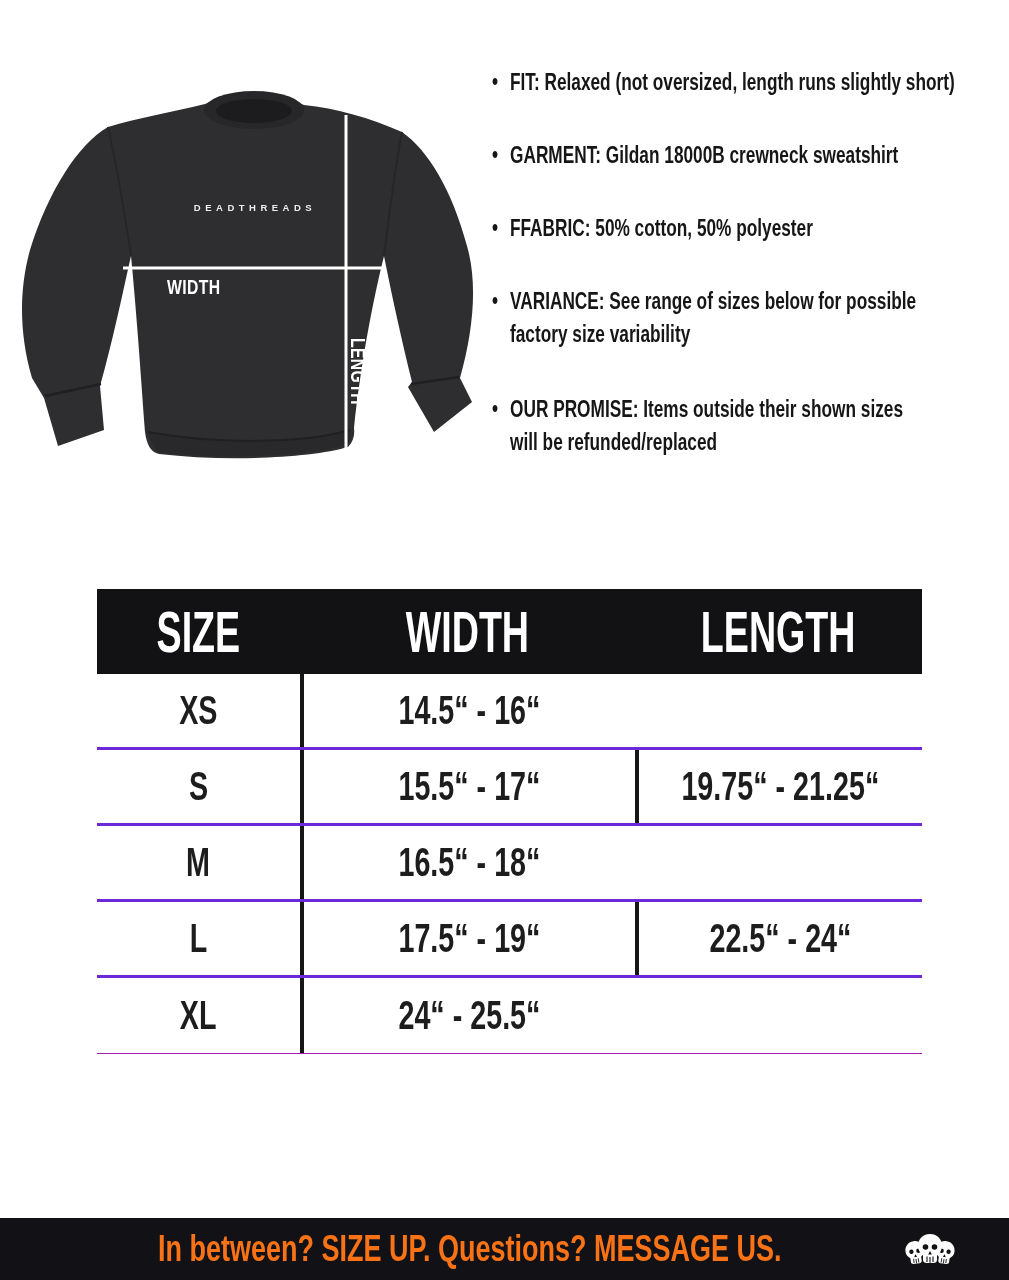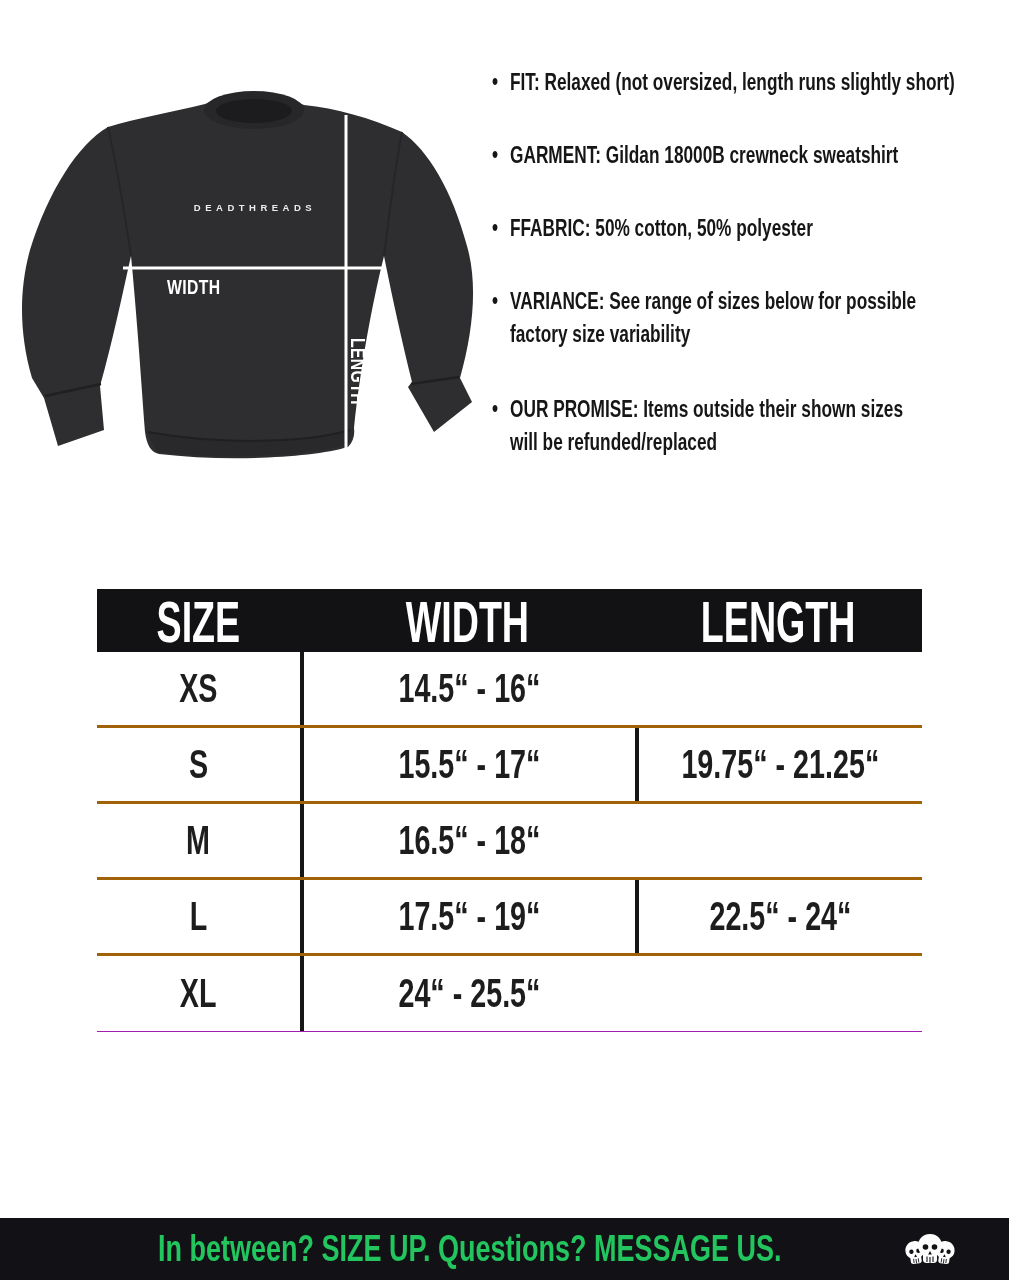--- a/index.html
+++ b/index.html
@@ -24,45 +24,45 @@
   .bullet-item.mb40 { margin-bottom:40px; }
   .bullet-item.mb42 { margin-bottom:42px; }
   .bullet-dot { width:24px; flex:0 0 24px; }
   .bullet-lines { flex:1 1 auto; }
   .bullet-line { white-space:nowrap; }
 
   
   .size-table { position:absolute; left:97px; top:589px; width:825px; }
   .t-head {
     display:grid; grid-template-columns:203px 335px 287px;
-    background:#121215; height:63px; align-items:center;
+    background:#121215; height:85px; align-items:center;
   }
   .t-head .cell { color:#ffffff; font-size:57px; }
   .t-row {
     display:grid; grid-template-columns:203px 335px 287px;
-    height:76px; border-bottom:3px solid #a16207;
+    height:76px; border-bottom:3px solid #6d28d9;
   }
   .t-row:last-child { border-bottom:1px solid #a21caf; }
   .t-row .cell { font-size:41px; color:#1d1d1d; }
   .cell {
     display:flex; align-items:center; justify-content:center;
     overflow:visible; white-space:nowrap;
   }
   .t-row .cell + .cell { border-left:4px solid #161616; }
   .cond  { display:inline-block; transform:scaleX(0.70); transform-origin:center; }
   .cond2 { display:inline-block; transform:scaleX(0.66); transform-origin:center; }
 
   
   .footer {
     position:absolute; left:0; top:1218px; width:1009px; height:62px;
     background:#121216;
   }
   .footer-msg {
     position:absolute; inset:0; display:flex; align-items:center; justify-content:center;
-    padding-right:70px; color:#22c55e; font-size:36px; white-space:nowrap;
+    padding-right:70px; color:#f97316; font-size:36px; white-space:nowrap;
   }
   .footer-msg span { display:inline-block; transform:scaleX(0.75); }
   .footer-logo { position:absolute; left:902px; top:11px; width:56px; height:40px; }
 </style>
 </head>
 <body>
 
 <div class="page">
 
   <div class="figure">

